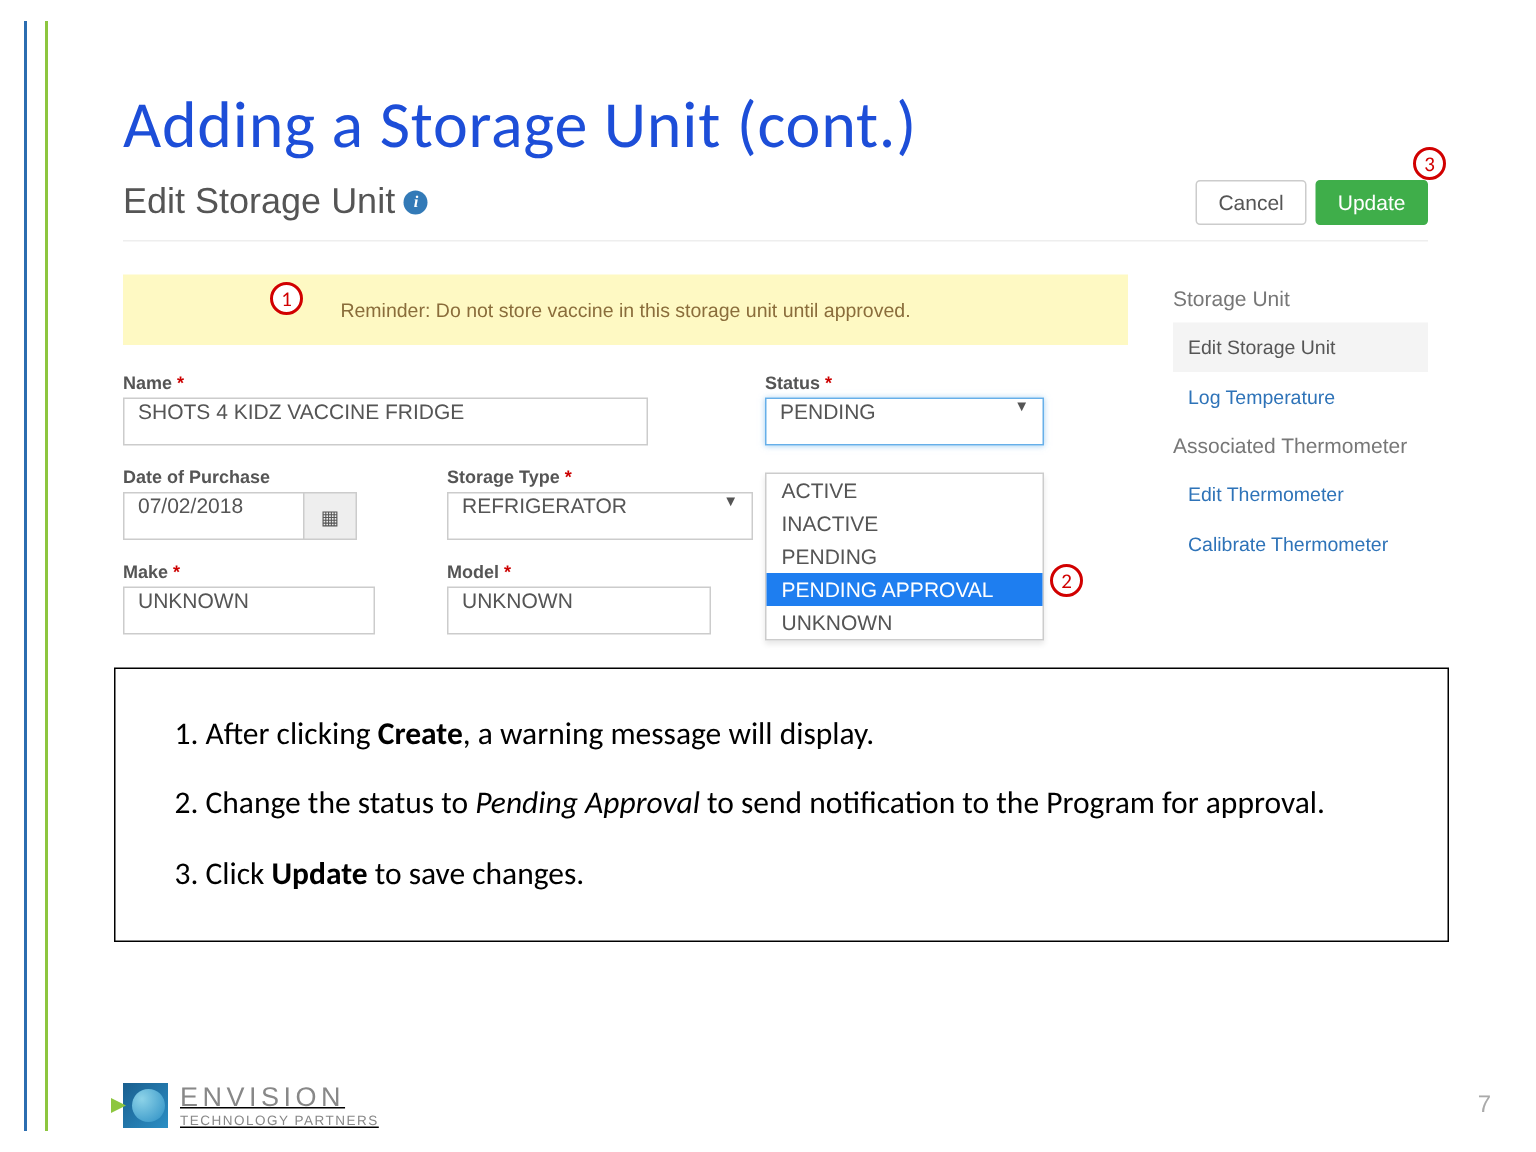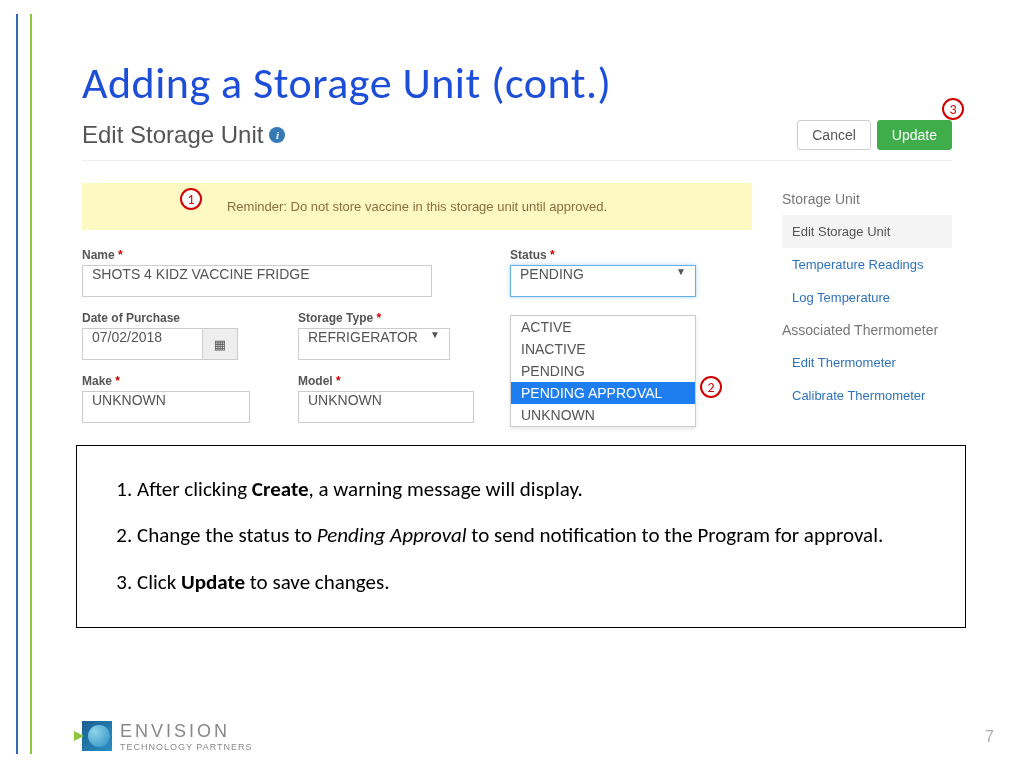--- a/index.html
+++ b/index.html
@@ -50,21 +50,21 @@
   .side .nav-item.link { color: #2e73b8; }
   .side .nav-item.active { background: #f4f4f4; color: #555; }
 
   .callout-num { position: absolute; width: 22px; height: 22px; border: 2px solid #d10000; border-radius: 50%; color: #d10000; font-size: 14px; display: flex; align-items: center; justify-content: center; background: #fff; font-family: Calibri, Arial, sans-serif; }
 
   .notes { border: 1.5px solid #000; margin: 8px 0 0 30px; width: 890px; padding: 12px 18px 14px 18px; font-size: 21px; line-height: 1.45; font-family: Calibri, Arial, sans-serif; }
   .notes ol { padding-left: 26px; }
   .notes li { margin: 16px; }
 
   .footer { position: absolute; left: 36px; right: 10px; bottom: 2px; display: flex; align-items: center; justify-content: space-between; }
-  .logo { display: flex; align-items: flex-start; gap: 8px; }
+  .logo { display: flex; align-items: center; gap: 8px; text-decoration: underline; }
   .logo-mark { width: 30px; height: 30px; position: relative; }
   .logo-mark .sq { position: absolute; inset: 0; background: linear-gradient(135deg, #1a5f8f 0%, #2b8ec4 100%); }
   .logo-mark .circ { position: absolute; right: 2px; top: 4px; width: 22px; height: 22px; border-radius: 50%; background: radial-gradient(circle at 30% 30%, #8dd3e8, #2b8ec4); }
   .logo-mark .arrow { position: absolute; left: -8px; top: 10px; width: 0; height: 0; border-top: 5px solid transparent; border-bottom: 5px solid transparent; border-left: 10px solid #8dc63f; }
   .logo-text .l1 { font-size: 18px; letter-spacing: 3px; color: #888; font-weight: 300; }
   .logo-text .l2 { font-size: 9px; letter-spacing: 1px; color: #888; }
   .page-num { color: #aaa; font-size: 16px; }
 </style>
 </head>
 <body>
@@ -124,21 +124,21 @@
             <label>Date of Purchase</label>
             <div class="date-wrap">
               <div class="control">
                   <span>07/02/2018</span>
                 </div>
               <div class="date-btn">
                   <span class="cal-icon">▦</span>
                 </div>
             </div>
           </div>
-          <div class="fg" style="width:152px; margin-left:30px">
+          <div class="fg" style="width:204px; margin-left:30px">
             <label class="req">Storage Type</label>
             <div class="control select">
               <span>REFRIGERATOR</span>
               <span class="chev">▼</span>
             </div>
           </div>
         </div>
 
         <div class="form-row">
           <div class="fg" style="width:168px">
@@ -153,21 +153,20 @@
                 <span>UNKNOWN</span>
               </div>
           </div>
         </div>
 
       </div>
 
       <div class="side">
         <h4>Storage Unit</h4>
         <div class="nav-item active">Edit Storage Unit</div>
-        <div class="nav-item link">Temperature Readings</div>
         <div class="nav-item link">Log Temperature</div>
         <h4>Associated Thermometer</h4>
         <div class="nav-item link">Edit Thermometer</div>
         <div class="nav-item link">Calibrate Thermometer</div>
       </div>
     </div>
 
     <div class="callout-num" style="top:68px; left:98px">1</div>
     <div class="callout-num" style="top:256px; left:618px">2</div>
     <div class="callout-num" style="top:-22px; right:-12px">3</div>

